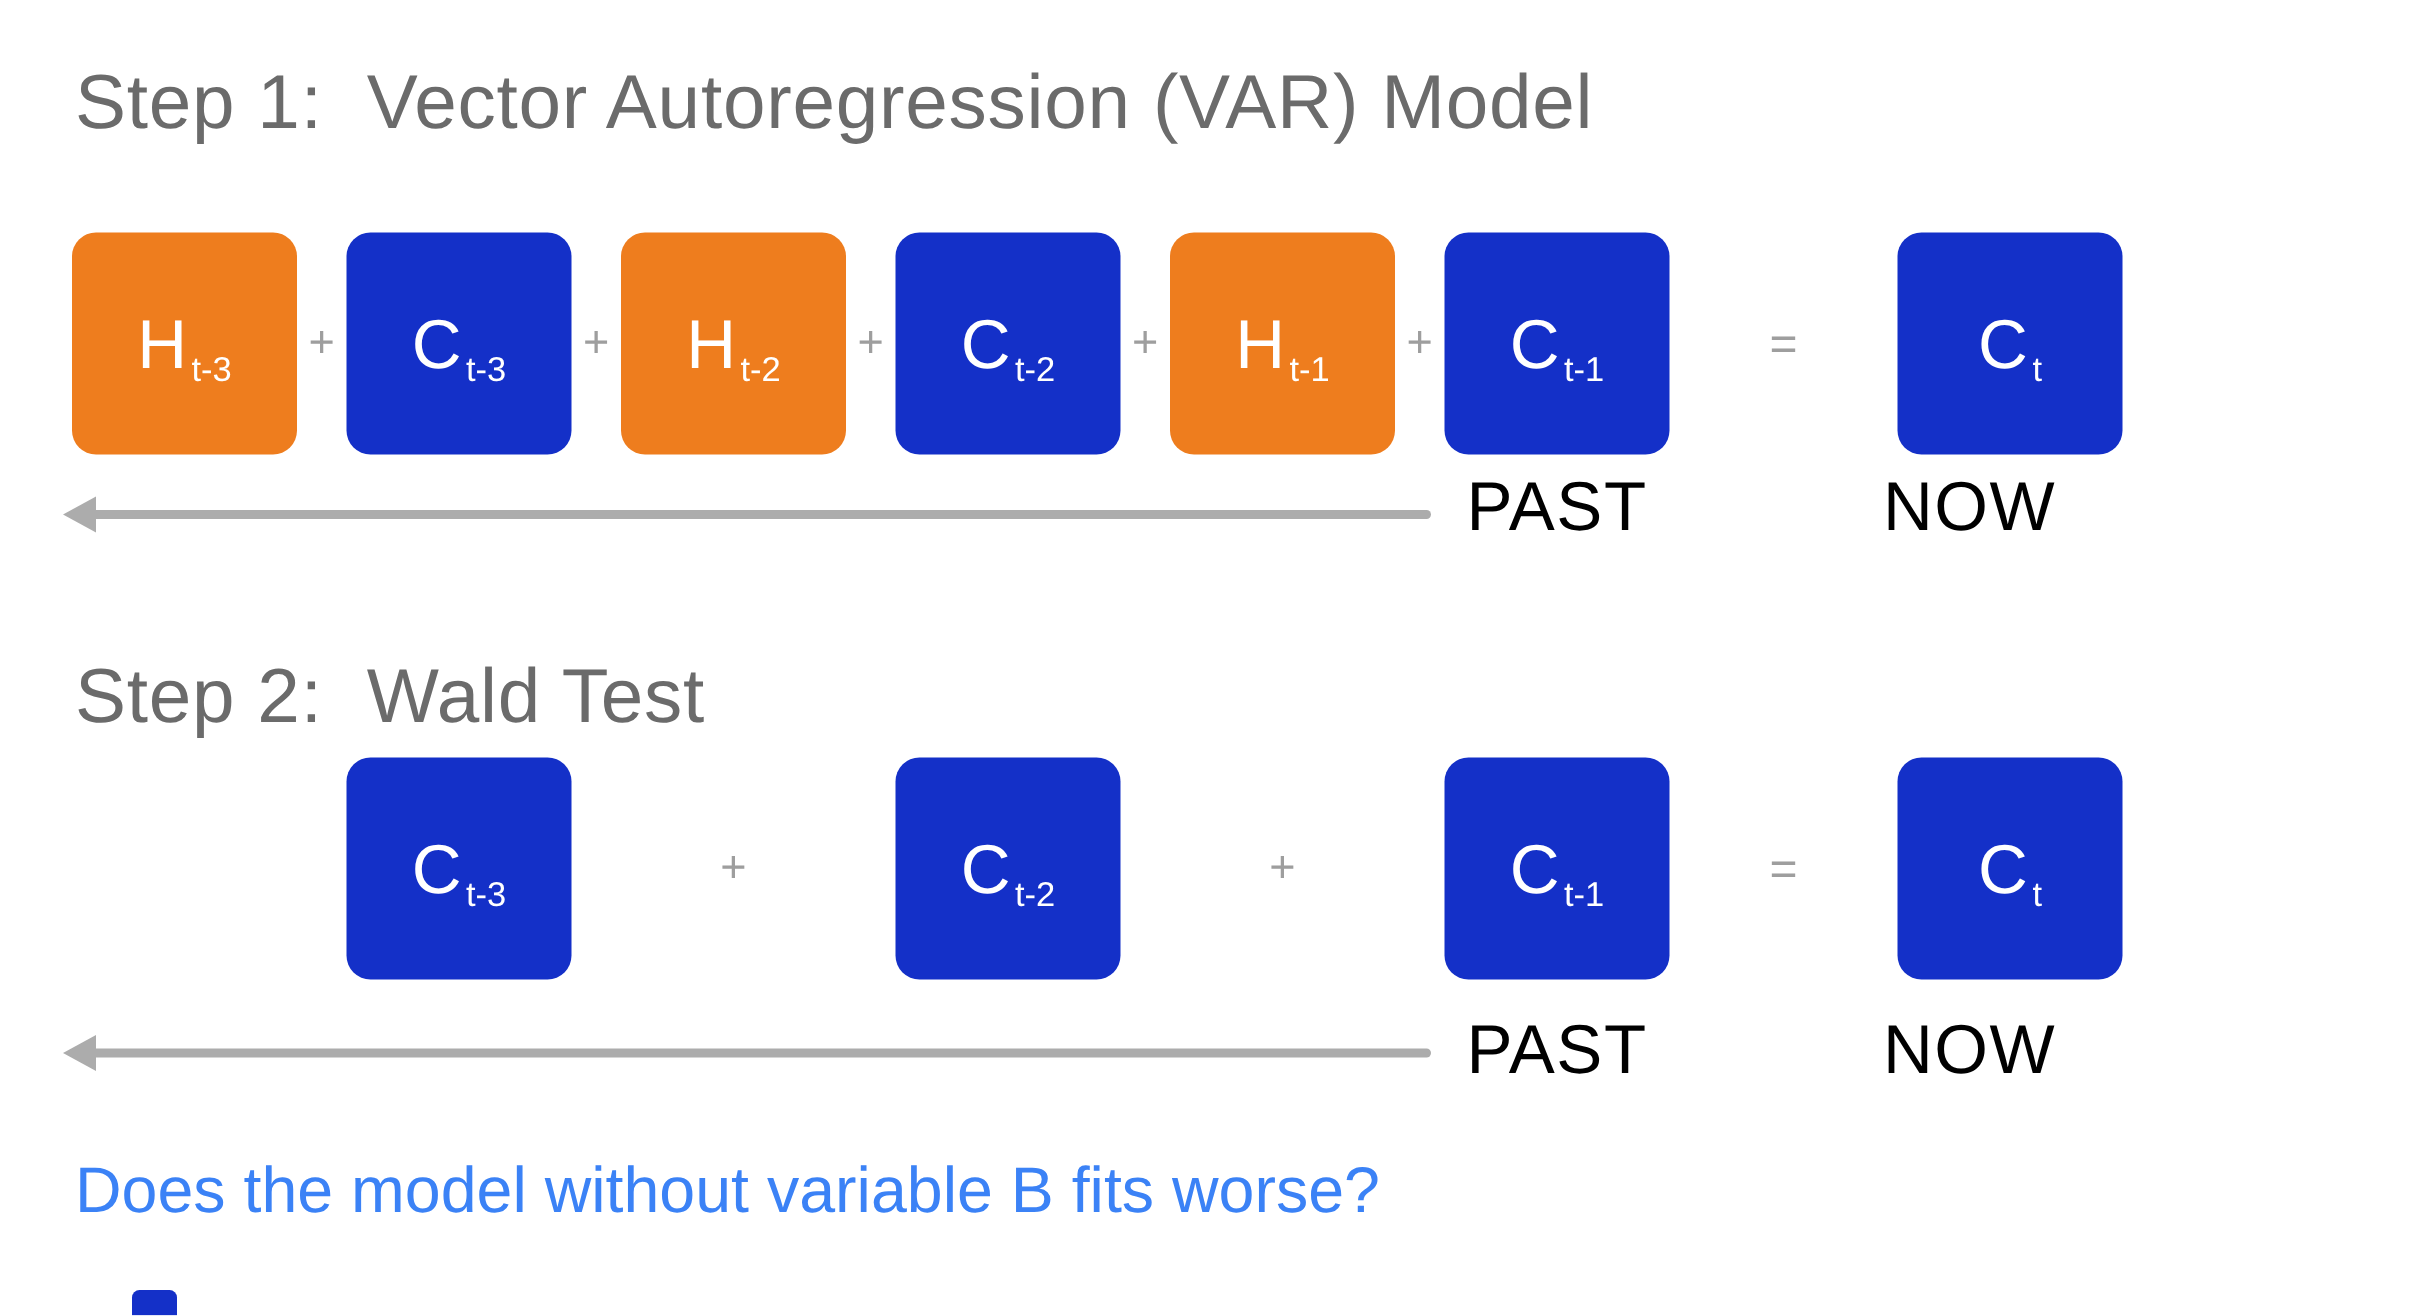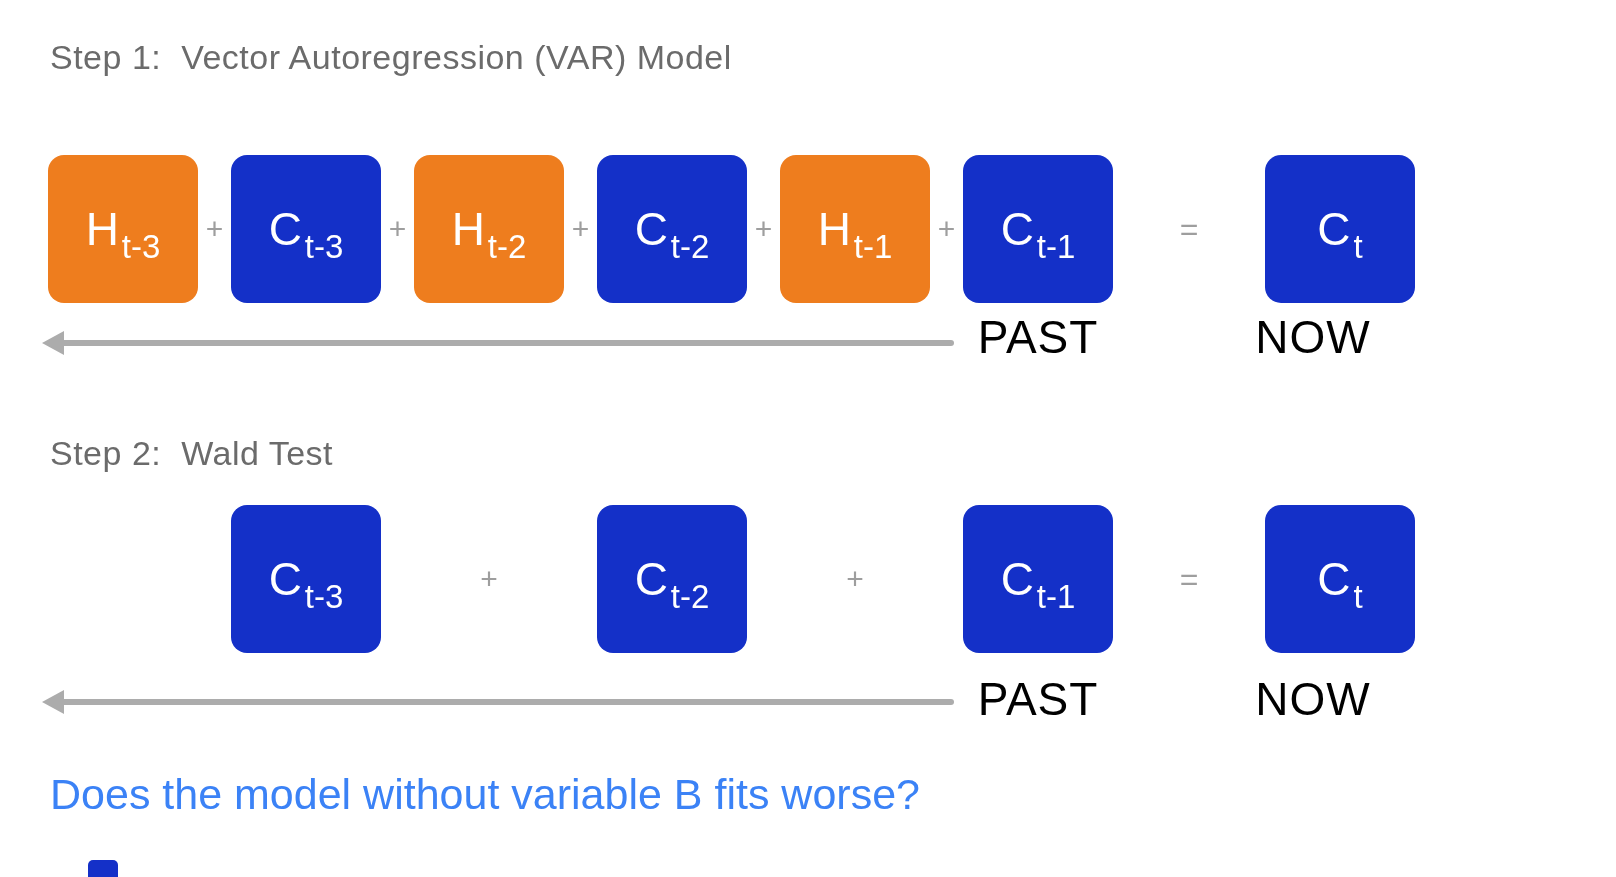--- a/index.html
+++ b/index.html
@@ -8,21 +8,21 @@
     width: 1616px;
     height: 877px;
     background: #ffffff;
     font-family: "Liberation Sans", "DejaVu Sans", sans-serif;
     overflow: hidden;
   }
   .title {
     position: absolute;
     left: 50px;
     color: #6b6b6b;
-    font-size: 34px;
+    font-size: 51px;
     font-weight: 400;
     white-space: pre;
     letter-spacing: 0.5px;
   }
   #step1-title { top: 38px; }
   #step2-title { top: 406px; margin-top: 28px; }
 
   .row {
     position: absolute;
     display: flex;
@@ -37,21 +37,21 @@
     border-radius: 16px;
     color: #ffffff;
     display: flex;
     align-items: center;
     justify-content: center;
     flex: 0 0 auto;
   }
   .box.orange { background: #ee7d1e; }
   .box.blue   { background: #1430c8; }
   .box .main { font-size: 46px; line-height: 1; }
-  .box .sub  { font-size: 33px; line-height: 1; transform: translateY(17px); margin-left: 3px; }
+  .box .sub  { font-size: 23px; line-height: 1; transform: translateY(17px); margin-left: 3px; }
 
   .op {
     flex: 0 0 auto;
     text-align: center;
     color: #9e9e9e;
     font-size: 30px;
     font-weight: 400;
   }
   .op.plus1  { width: 33px; }
   .op.plus2  { width: 216px; }

